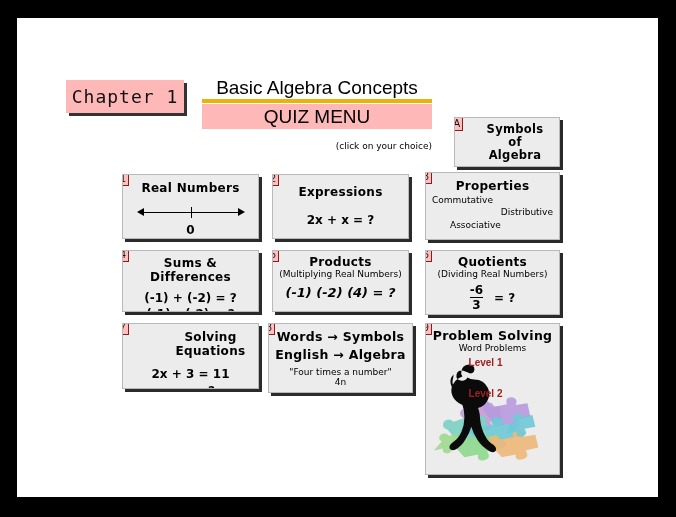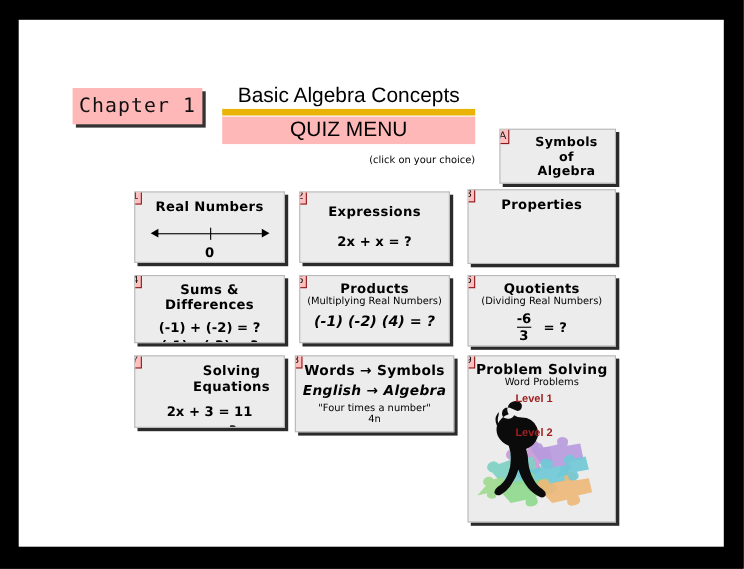--- a/index.html
+++ b/index.html
@@ -47,21 +47,21 @@
     position: absolute;
     left: 185px;
     top: 58px;
     width: 230px;
     text-align: center;
   }
   #title-main {
     font-family: "Liberation Sans", sans-serif;
     font-size: 19px;
     color: #000000;
-    border-bottom: 6px solid #eab308;
+    border-bottom: 4px solid #eab308;
     padding-bottom: 0px;
     line-height: 23px;
     white-space: nowrap;
   }
   #title-sub {
     background: #ffb8b8;
     font-family: "Liberation Sans", sans-serif;
     font-size: 19px;
     color: #000000;
     line-height: 25px;
@@ -227,20 +227,25 @@
     <div class="tile-inner">
       <div class="t-head" style="padding-top:10px;">Expressions</div>
       <div class="t-body" style="padding-top:14px;">2x + x = ?</div>
     </div>
   </div>
 
   <div class="tile" id="tile-3">
     <div class="badge" style="left:-6px; top:-4px;">3</div>
     <div class="tile-inner">
       <div class="t-head" style="padding-top:6px;">Properties</div>
+      <div id="props-wrap">
+        <span class="t-small" id="prop-comm">Commutative</span>
+        <span class="t-small" id="prop-dist">Distributive</span>
+        <span class="t-small" id="prop-asso">Associative</span>
+      </div>
     </div>
   </div>
 
   <div class="tile" id="tile-4">
     <div class="badge" style="left:-6px; top:-4px;">4</div>
     <div class="tile-inner">
       <div class="t-head" style="padding-top:5px;">Sums &amp; Differences</div>
       <div class="t-body" style="padding-top:6px; line-height:16px;">(-1) + (-2) = ?</div>
       <div class="t-body" style="line-height:16px;">(-1) – (-2) = ?</div>
     </div>
@@ -277,21 +282,21 @@
       <div class="t-head" style="padding-top:6px;padding-left:40px;">Solving Equations</div>
       <div class="t-body" style="padding-top:8px; line-height:17px;">2x + 3 = 11</div>
       <div class="t-body" style="line-height:17px; padding-left:16px;">x = ?</div>
     </div>
   </div>
 
   <div class="tile" id="tile-8">
     <div class="badge" style="left:-6px; top:-4px;">8</div>
     <div class="tile-inner">
       <div class="t-head" style="padding-top:5px; font-size:12.5px;">Words → Symbols</div>
-      <div class="t-head" style="padding-top:3px; font-size:12.5px;font-style:italic;">English → Algebra</div>
+      <div class="t-head" style="padding-top:3px; font-size:12.5px;">English → Algebra</div>
       <div class="t-small" style="padding-top:5px;">"Four times a number"</div>
       <div class="t-small">4n</div>
     </div>
   </div>
 
   <div class="tile" id="tile-9">
     <div class="badge" style="left:-6px; top:-4px;">9</div>
     <div class="tile-inner">
       <div class="t-head">Problem Solving</div>
       <div class="t-small" style="position:relative; z-index:3;">Word Problems</div>

